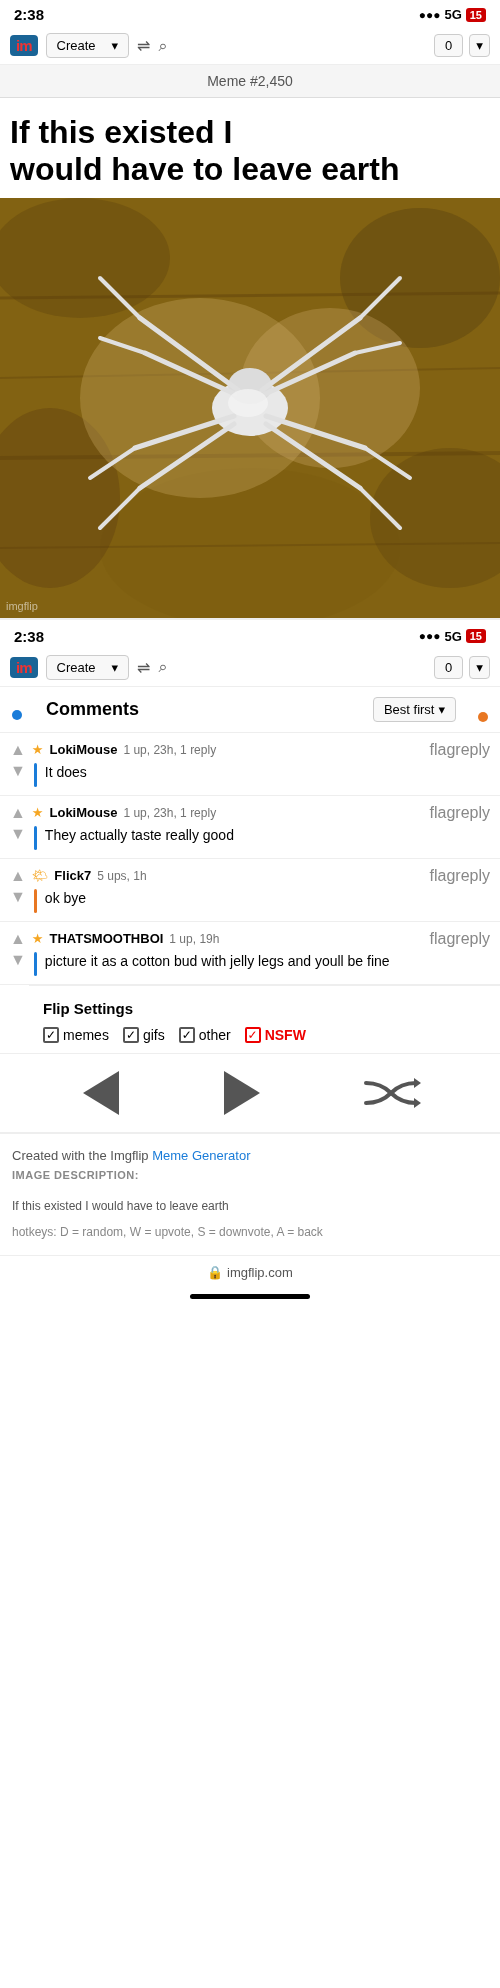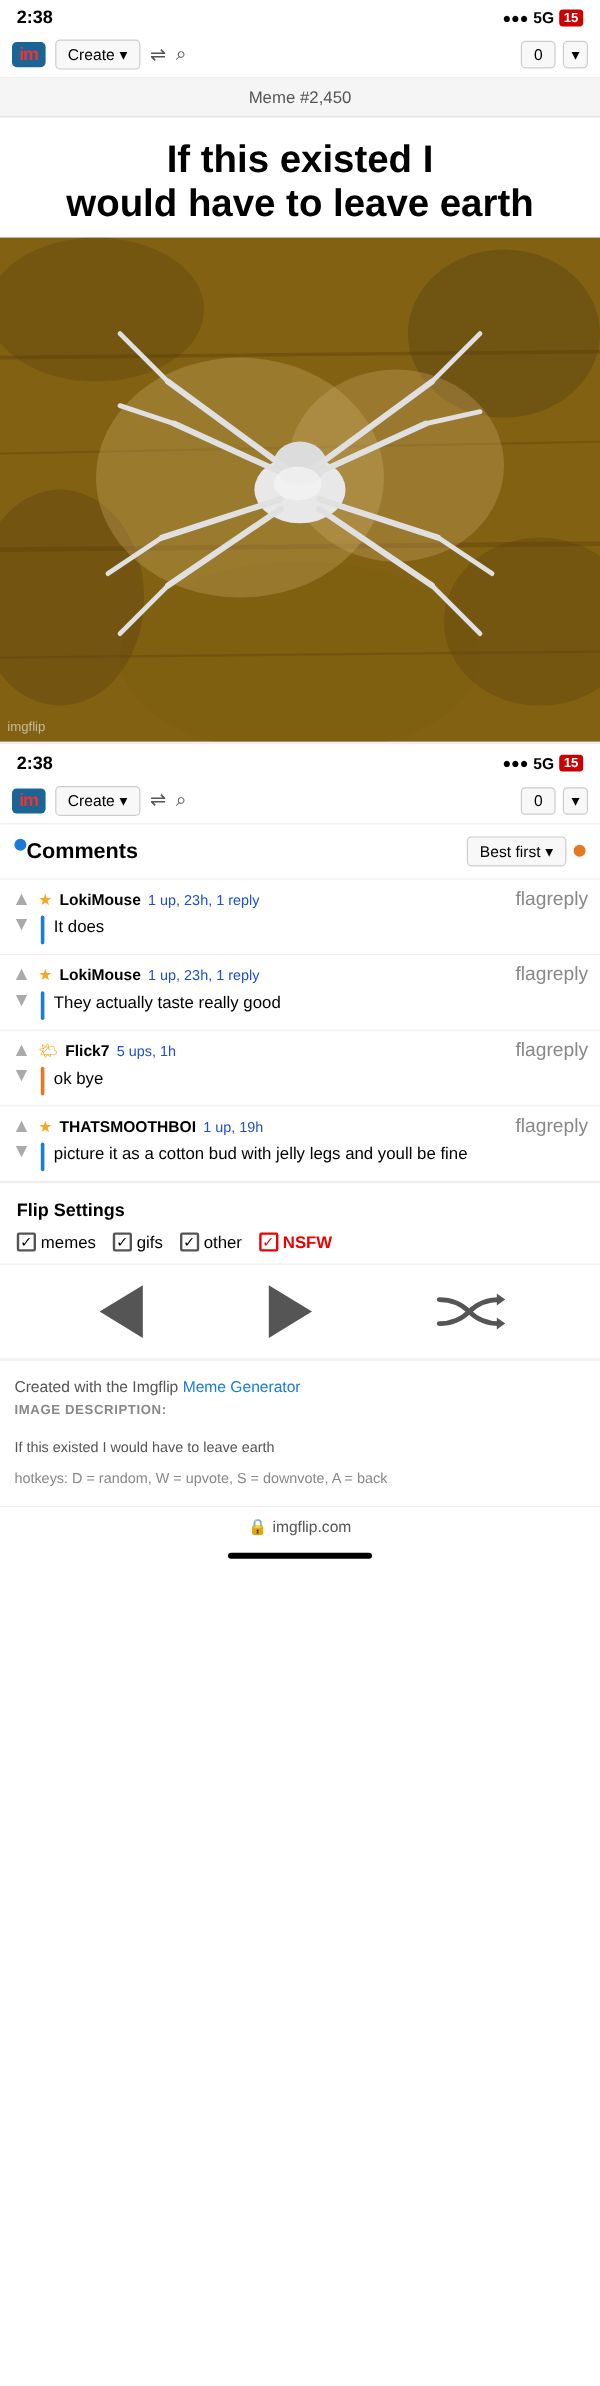--- a/index.html
+++ b/index.html
@@ -58,21 +58,21 @@
     .im-logo span { color: #e33; }
     .create-btn {
       border: 1px solid #ccc;
       border-radius: 4px;
       padding: 4px 10px;
       font-size: 13px;
       background: #f8f8f8;
       cursor: pointer;
       display: flex;
       align-items: center;
-      gap: 4px;
+      gap: 16px;
     }
     .shuffle-icon { font-size: 16px; color: #555; cursor: pointer; }
     .search-icon { font-size: 16px; color: #555; cursor: pointer; }
     .nav-right { margin-left: auto; display: flex; align-items: center; gap: 6px; }
     .score-box {
       border: 1px solid #ccc;
       border-radius: 4px;
       padding: 3px 10px;
       font-size: 13px;
       background: #f8f8f8;
@@ -91,21 +91,20 @@
       text-align: center;
       padding: 8px;
       font-size: 14px;
       color: #555;
       border-bottom: 1px solid #ddd;
     }
 
     
     .meme-text {
       background: #fff;
-      text-align: center;
       font-size: 32px;
       font-weight: 900;
       font-family: Impact, Arial, sans-serif;
       padding: 16px 10px 10px;
       line-height: 1.15;
     }
 
     
     .meme-image {
       width: 500px;
@@ -153,22 +152,22 @@
       justify-content: space-between;
       padding: 10px 12px;
       border-bottom: 1px solid #eee;
     }
     .comments-title {
       font-size: 18px;
       font-weight: bold;
     }
     .comments-left {
       display: flex;
-      align-items: flex-start;
-      gap: 0;
+      align-items: flex-end;
+      gap: 24px;
     }
     .blue-dot {
       width: 10px;
       height: 10px;
       background: #1a7cd9;
       border-radius: 50%;
     }
     .sort-btn {
       border: 1px solid #ccc;
       border-radius: 4px;
@@ -199,21 +198,21 @@
       margin-bottom: 4px;
     }
     .comment-user {
       display: flex;
       align-items: center;
       gap: 6px;
       font-size: 13px;
     }
     .star-icon { color: #f5a623; font-size: 13px; }
     .username { font-weight: bold; font-size: 13px; }
-    .comment-meta { color: #1d4ed8; font-size: 12px; }
+    .comment-meta { color: #737373; font-size: 12px; }
     .comment-actions { display: flex; gap: 0; color: #888; font-size: 16px; }
     .flag-link { color: #888; text-decoration: none; }
     .reply-link { color: #888; text-decoration: none; }
     .vote-arrows {
       display: flex;
       flex-direction: column;
       align-items: center;
       gap: 2px;
     }
     .up-arrow, .down-arrow {
@@ -248,20 +247,21 @@
       line-height: 1.4;
       flex: 1;
     }
     .sun-icon { color: #f5a623; font-size: 13px; }
 
     
     .flip-settings {
       background: #fff;
       padding: 14px 14px 10px;
       border-top: 1px solid #eee;
+      margin-left: 29px;
     }
     .flip-settings-title {
       font-size: 15px;
       font-weight: bold;
       margin-bottom: 10px;
     }
     .flip-settings-row {
       display: flex;
       align-items: center;
       gap: 14px;
@@ -483,21 +483,21 @@
     <div class="score-box">0</div>
     <button class="dropdown-btn">▾</button>
   </div>
 </div>
 
 <div class="comments-header">
   <div class="comments-left">
     <div class="blue-dot"></div>
     <span class="comments-title">Comments</span>
   </div>
-  <div style="display:flex;align-items:center;gap:6px;">
+  <div style="display:flex;align-items:flex-end;gap:22px;">
     <button class="sort-btn">
       <span>Best first</span>
       <span>▾</span>
     </button>
     <div class="orange-dot"></div>
   </div>
 </div>
 
 <div class="comment">
   <div class="comment-header">

